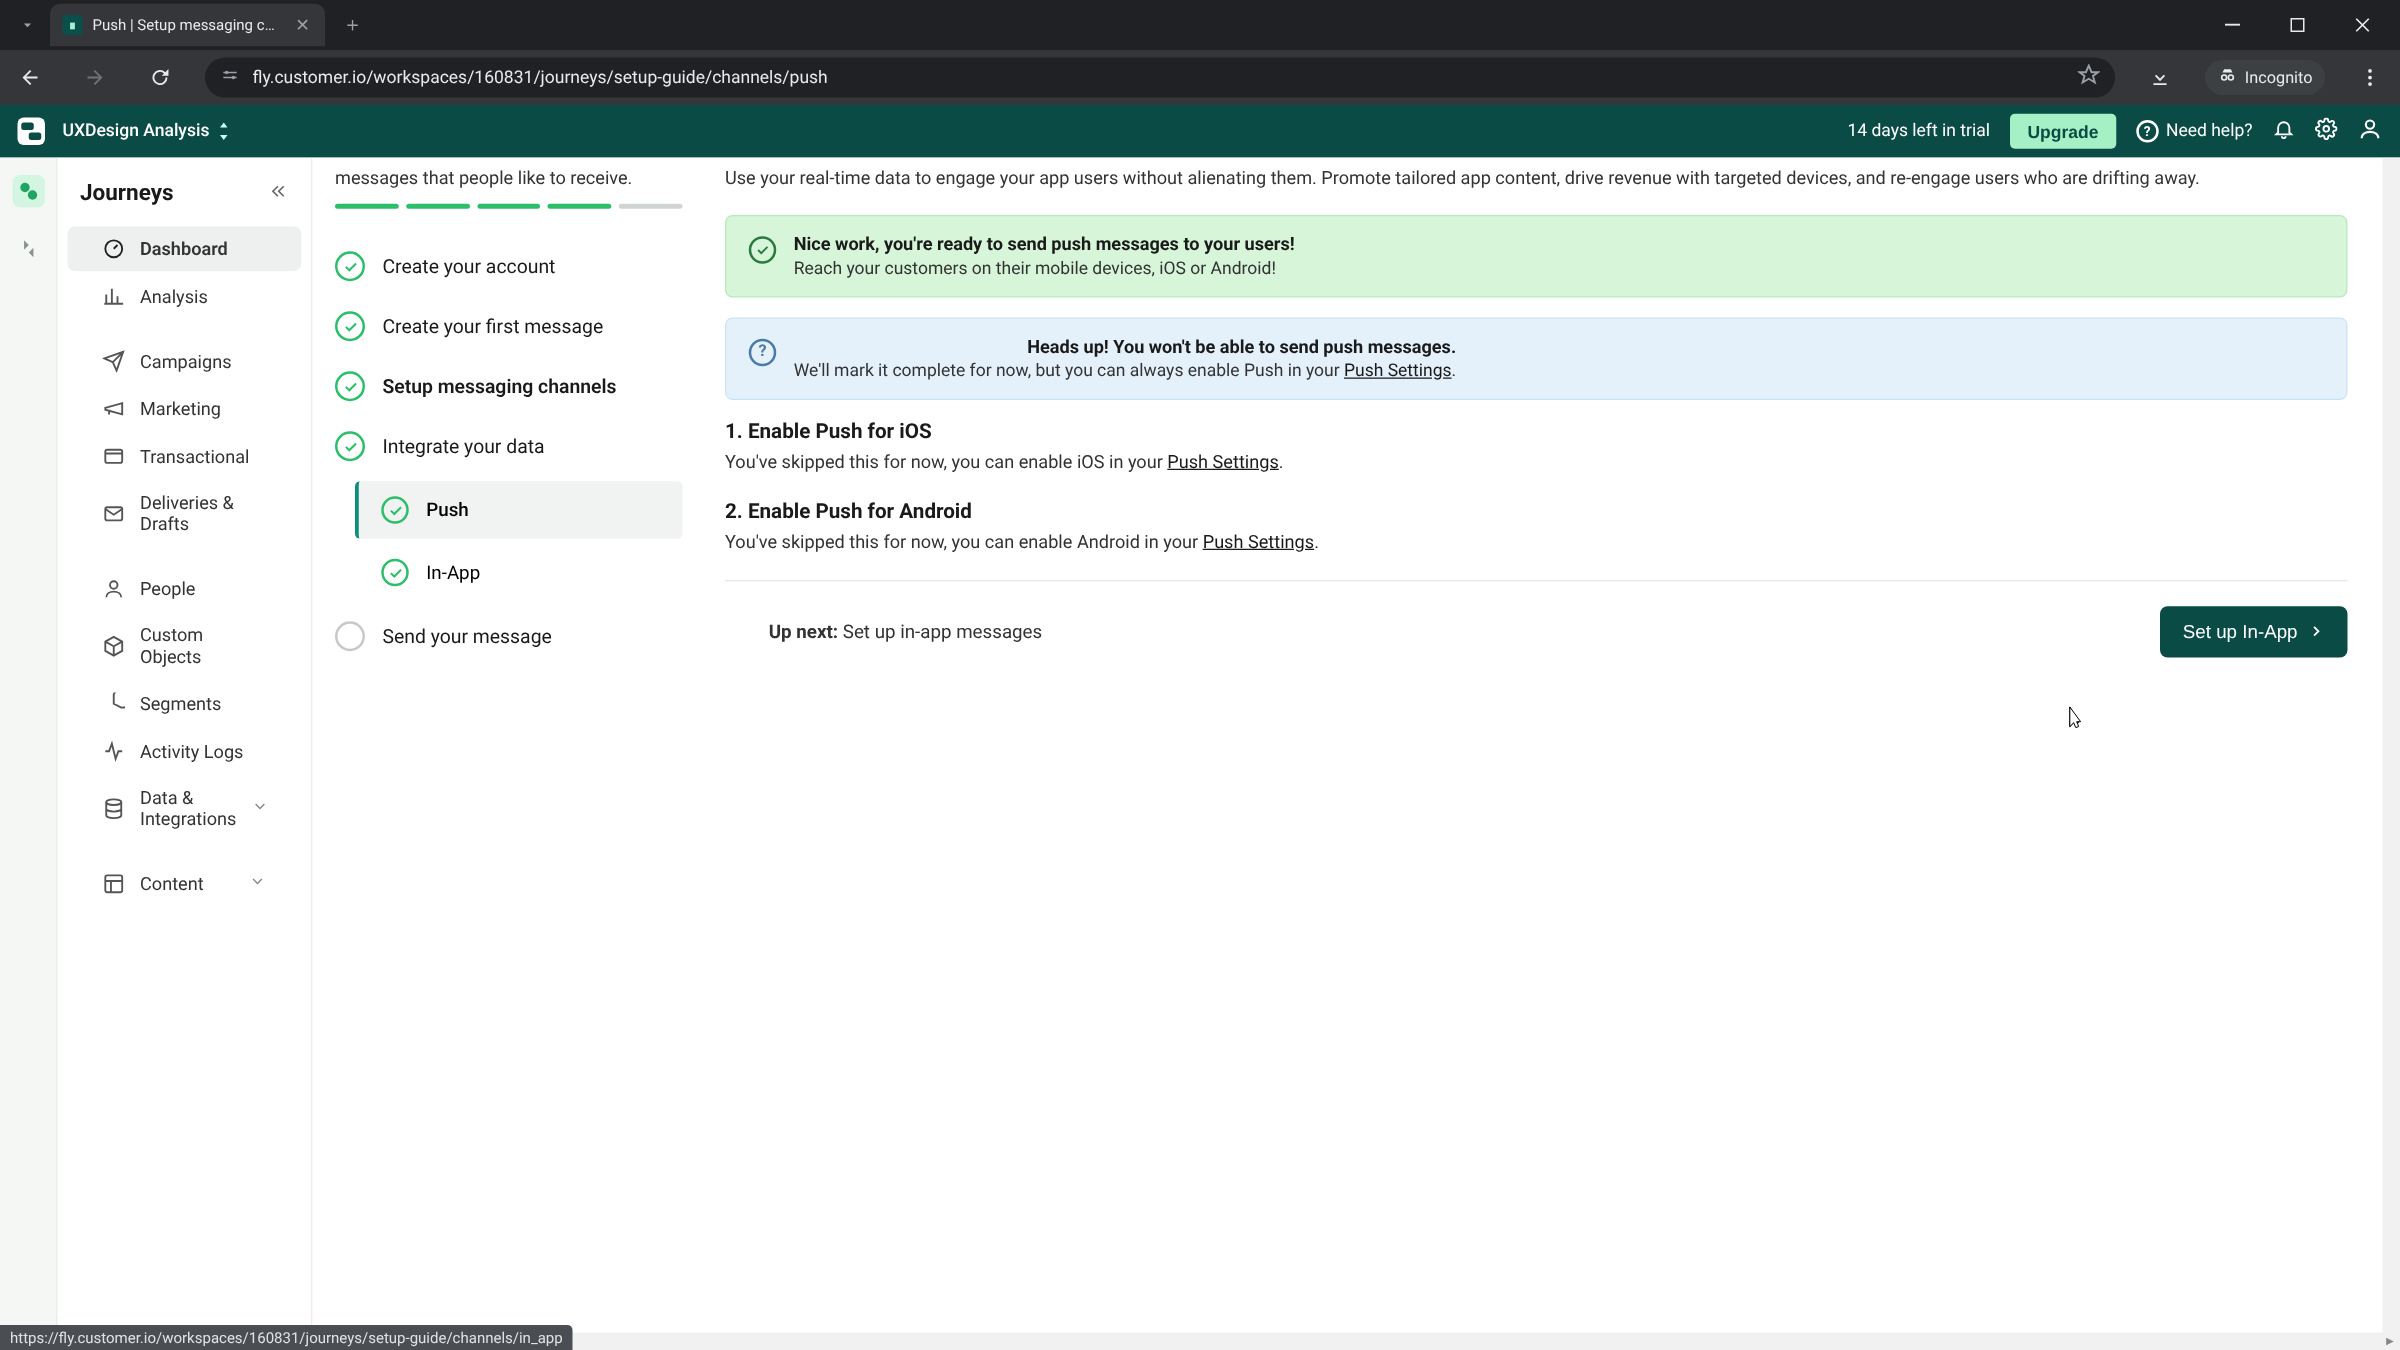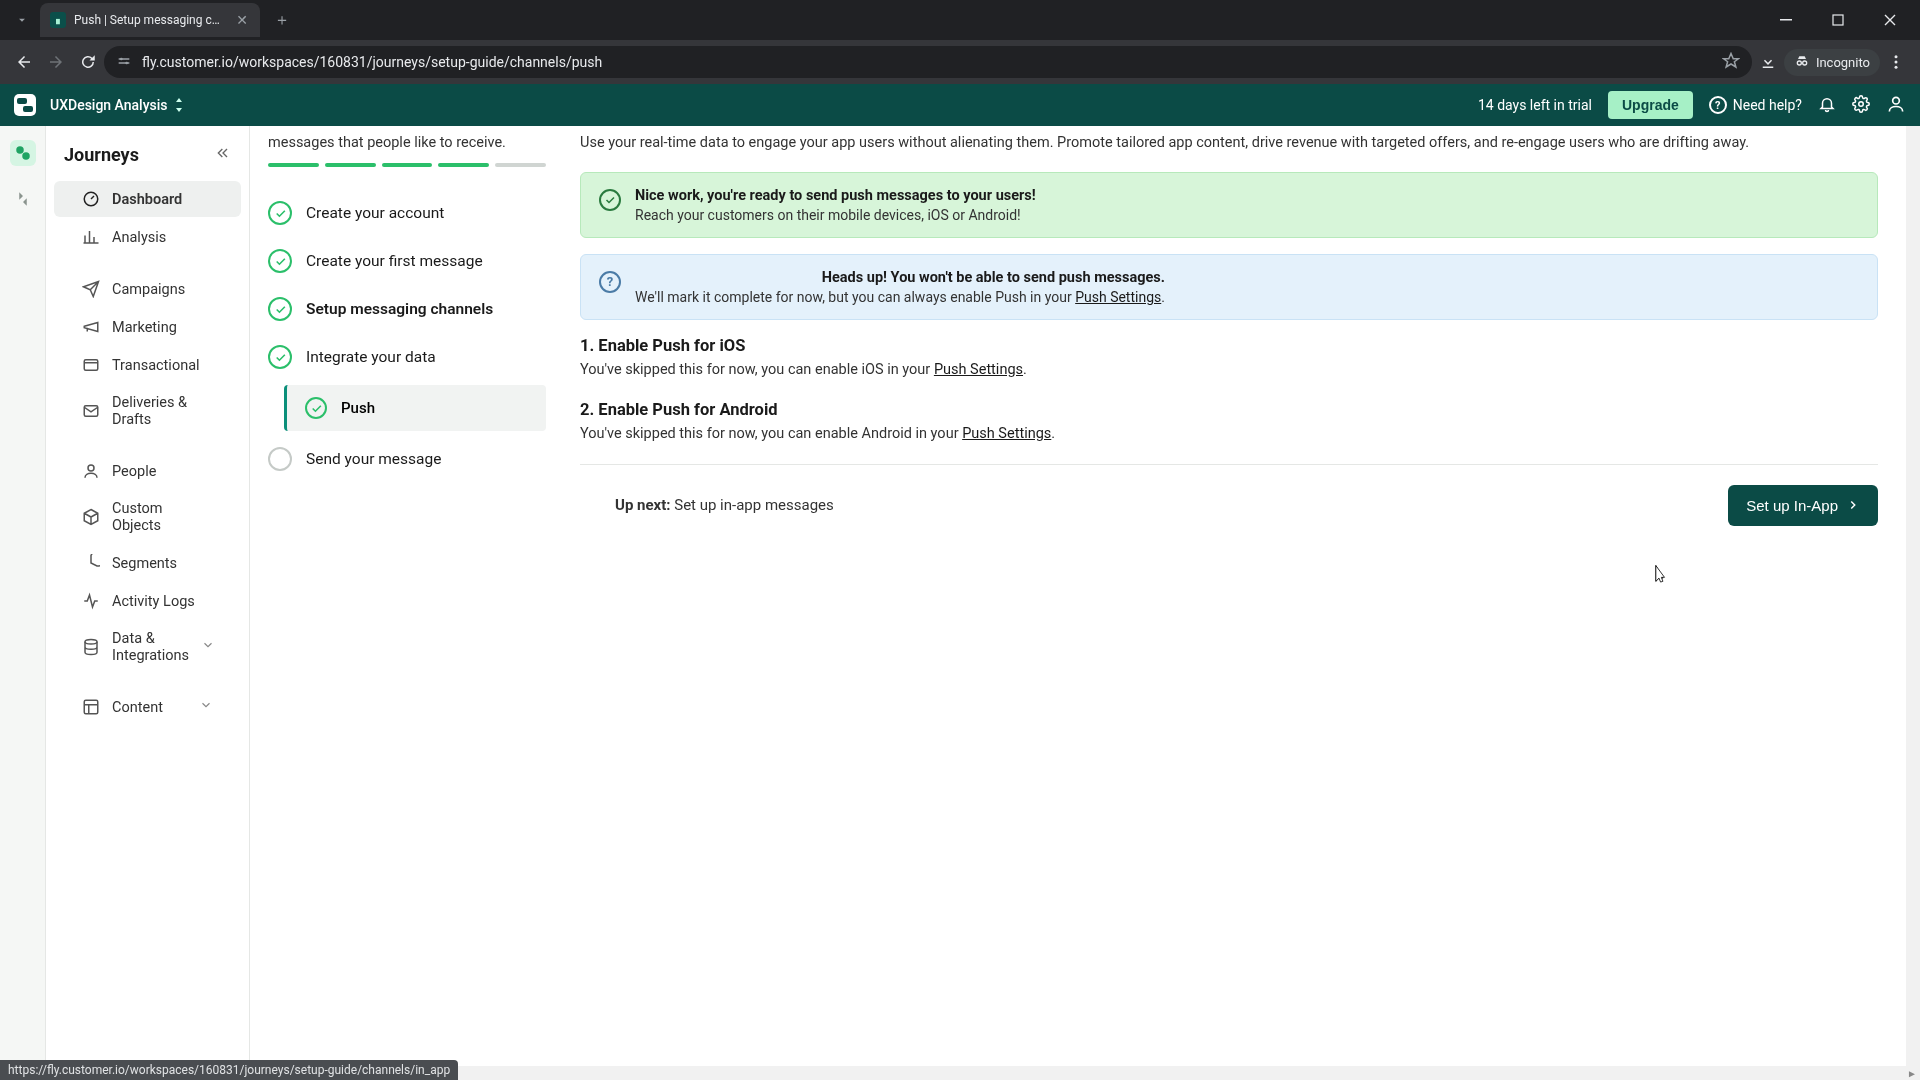--- a/index.html
+++ b/index.html
@@ -9,21 +9,21 @@
   .browser-chrome { background: #202124; color: #e8eaed; display: flex; flex-direction: column; }
   .tab-strip { display: flex; align-items: center; height: 40px; padding: 0 8px; gap: 0; }
   .tab-dropdown { width: 28px; height: 28px; display:flex; align-items:center; justify-content:center; border-radius:4px; margin-right:4px;}
   .tab { background: #35363a; height: 34px; display: flex; align-items: center; padding: 0 10px; border-radius: 8px 8px 0 0; gap: 8px; max-width: 220px; }
   .tab-favicon { width:16px; height:16px; background: #0b4f4a; border-radius:3px; display:flex; align-items:center; justify-content:center; font-size:10px; color:#a6f0d4; font-weight:bold;}
   .tab-title { font-size: 12px; color: #e8eaed; white-space: nowrap; overflow:hidden; text-overflow:ellipsis; flex:1;}
   .tab-close { width:16px; height:16px; display:flex; align-items:center; justify-content:center; font-size:14px; color:#9aa0a6;}
   .new-tab { width:28px; height:28px; display:flex; align-items:center; justify-content:center; color:#9aa0a6; font-size:16px; margin-left:8px;}
   .window-controls { margin-left:auto; display:flex; gap:8px; }
   .win-btn { width:44px; height:32px; display:flex; align-items:center; justify-content:center; color:#e8eaed; }
-  .addr-row { display:flex; align-items:center; height:44px; padding: 4px 8px; gap:0; background:#35363a;}
+  .addr-row { display:flex; align-items:center; height:44px; padding: 4px 8px; gap:20px; background:#35363a;}
   .nav-btn { width:32px; height:32px; display:flex; align-items:center; justify-content:center; color:#9aa0a6; border-radius:50%;}
   .addr-bar { flex:1; background:#202124; border-radius:20px; height:32px; display:flex; align-items:center; padding:0 12px; gap:10px; color:#e8eaed; font-size:14px;}
   .addr-icon { color:#9aa0a6; }
   .addr-right { display:flex; align-items:center; gap:12px; color:#9aa0a6; margin-left:auto;}
   .incognito-badge { display:flex; align-items:center; gap:6px; background:#3c4043; padding:4px 10px; border-radius:16px; font-size:13px; color:#e8eaed;}
 
   
   .app-bar { background:#0b4b46; color:#fff; height:42px; display:flex; align-items:center; padding:0 14px; gap:14px; font-size:14px;}
   .app-logo { width:22px; height:22px; background:#fff; border-radius:5px; position:relative;}
   .app-logo::before, .app-logo::after { content:""; position:absolute; background:#0b4b46; border-radius:2px;}
@@ -372,29 +372,37 @@
       </div>
       <div class="substeps">
         <div class="substep active">
           <span class="check-circle">
               <svg viewBox="0 0 24 24">
                 <path d="M5 12l5 5L20 7"></path>
               </svg>
             </span>
           <span>Push</span>
         </div>
+        <div class="substep">
+          <span class="check-circle">
+              <svg viewBox="0 0 24 24">
+                <path d="M5 12l5 5L20 7"></path>
+              </svg>
+            </span>
+          <span>In-App</span>
+        </div>
       </div>
       <div class="step">
         <span class="check-circle empty"></span>
         <span>Send your message</span>
       </div>
     </div>
 
     <div class="main-col">
-      <div class="main-intro">Use your real-time data to engage your app users without alienating them. Promote tailored app content, drive revenue with targeted offers, and re-engage users who are drifting away.</div>
+      <div class="main-intro">Use your real-time data to engage your app users without alienating them. Promote tailored app content, drive revenue with targeted devices, and re-engage users who are drifting away.</div>
 
       <div class="banner success">
         <span class="banner-icon green">
             <svg viewBox="0 0 24 24">
               <path d="M5 12l5 5L20 7"></path>
             </svg>
           </span>
         <div>
           <div class="banner-title">Nice work, you're ready to send push messages to your users!</div>
           <div class="banner-text">Reach your customers on their mobile devices, iOS or Android!</div>

